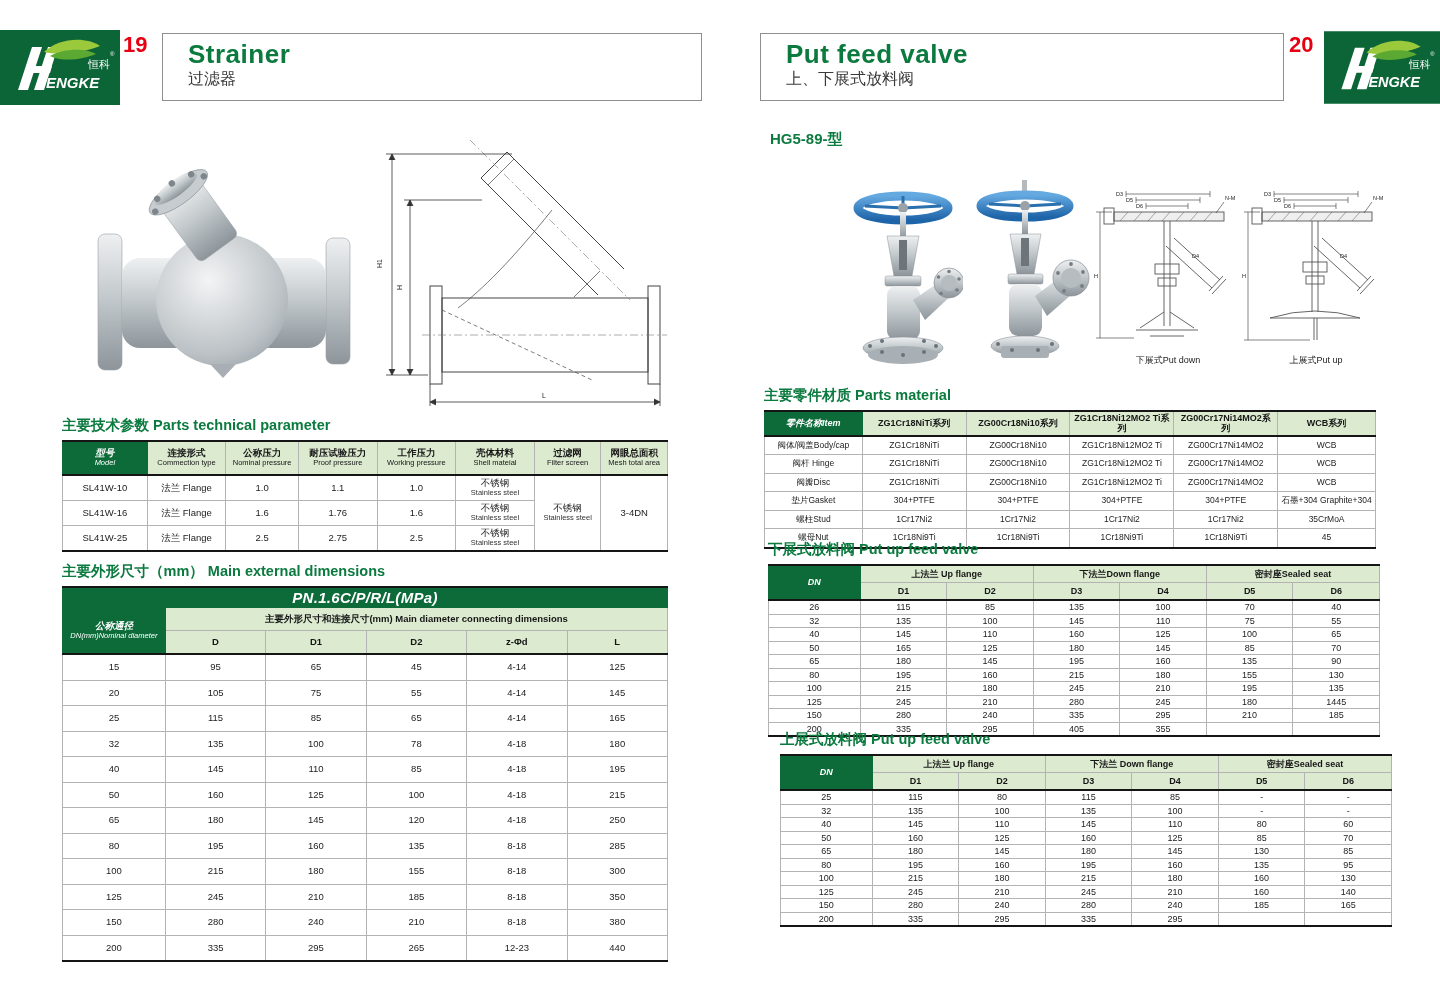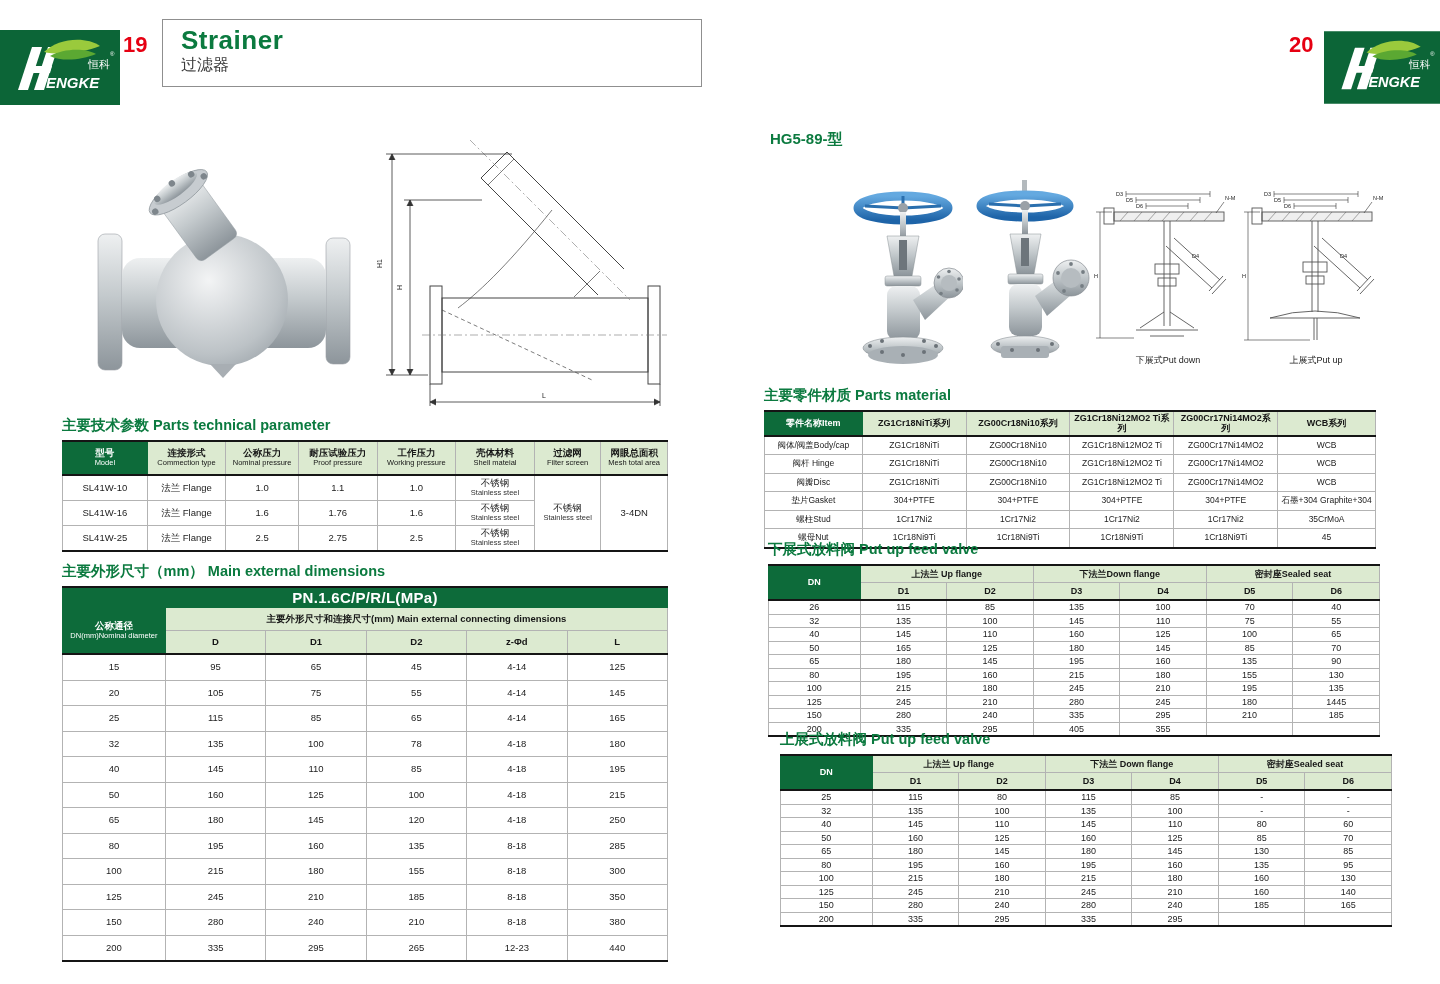--- a/index.html
+++ b/index.html
@@ -6,22 +6,22 @@
   #page{position:relative;width:1440px;height:984px;background:#fff;overflow:hidden;
         font-family:"Liberation Sans","DejaVu Sans",sans-serif;color:#1c1c1c;}
 
   
   .logo{position:absolute;width:120px;height:75px;}
   .logo-left{left:0;top:30px;}
   .logo-right{left:1324px;top:30px;width:116px;}
   .pageno{position:absolute;top:32px;font-size:22px;font-weight:bold;color:#e60012;}
   .pn-left{left:123px;}
   .pn-right{left:1289px;}
-  .tbox{position:absolute;top:19px;height:68px;border:1px solid #8f8f8f;box-sizing:border-box;
-        padding:6px 0 0 18px;background:#fff;}
+  .tbox{position:absolute;top:33px;height:68px;border:1px solid #8f8f8f;box-sizing:border-box;
+        padding:6px 0 0 25px;background:#fff;}
   .tbox-left{left:162px;width:540px;}
   .tbox-right{left:760px;width:524px;}
   .tbox .t-en{font-size:26px;font-weight:bold;color:#0b7a3f;line-height:28px;letter-spacing:.5px;}
   .tbox .t-cn{font-size:16px;color:#3a3a3a;margin-top:1px;}
 
   
   .abs{position:absolute;}
   .caption{text-align:center;font-size:9px;color:#222;margin-top:2px;}
   .model-label{position:absolute;left:770px;top:130px;font-size:15px;font-weight:bold;color:#0b7a3f;}
   text.dim{font-size:7px;fill:#222;font-family:"Liberation Sans",sans-serif;}
@@ -35,21 +35,21 @@
   .block-down{left:768px;top:540px;width:612px;}
   .block-up{left:768px;top:730px;width:612px;margin-left:12px;}
   .sec-title{font-size:14.5px;font-weight:bold;color:#0b7a3f;margin:0 0 5px 0;}
 
   
   table.tbl{border-collapse:collapse;width:100%;table-layout:fixed;
             border-top:2px solid #151515;border-bottom:2px solid #151515;}
   .tbl th,.tbl td{border:1px solid #b3b3b3;text-align:center;vertical-align:middle;
                   padding:1px 2px;font-size:9.5px;line-height:1.15;overflow:hidden;}
   .tbl thead{border-bottom:2px solid #151515;}
-  .tbl th.dk{background:#0d6b3a;color:#fff;font-weight:bold;border-color:#0d6b3a;}
+  .tbl th.dk{background:#0d6b3a;color:#fff;font-weight:bold;border-color:#0d6b3a;font-style:italic;}
   .tbl th.lt{background:#dcead0;color:#161616;font-weight:bold;}
   .tbl .en{font-size:7.5px;font-weight:normal;}
   .tbl td .en{font-size:7.5px;color:#333;text-align:center;}
 
   .tech th{height:30px;margin-left:12px;}
   .tech td{height:22px;}
   .dims thead tr.band th{height:15px;font-size:15px;letter-spacing:.3px;}
   .dims thead th{height:20px;}
   .dims td{height:22.5px;}
   .parts th{height:20px;font-size:9px;}
@@ -74,20 +74,24 @@
     <text x="110" y="26" font-size="6" fill="#fff">®</text>
   </svg>
 
   <div class="pageno pn-left">19</div>
 
   <div class="tbox tbox-left">
     <div class="t-en">Strainer</div>
     <div class="t-cn">过滤器</div>
   </div>
 
+  <div class="tbox tbox-right">
+    <div class="t-en">Put feed valve</div>
+    <div class="t-cn">上、下展式放料阀</div>
+  </div>
 
   <div class="pageno pn-right">20</div>
 
   <svg class="logo logo-right" viewBox="0 0 120 75">
     <rect width="120" height="75" fill="#0c6537"></rect>
     <path d="M18,60 L32,17 L42,17 L28,60 Z" fill="#fff"></path>
     <path d="M34,60 L48,17 L58,17 L44,60 Z" fill="#fff"></path>
     <path d="M27,36 L52,36 L50,43 L25,43 Z" fill="#fff"></path>
     <path d="M44,22 C58,8 86,6 100,16 C86,22 60,26 44,22 Z" fill="#9aca3c"></path>
     <path d="M50,26 C64,18 86,18 96,24 C82,30 62,32 50,26 Z" fill="#5ba832"></path>
@@ -393,21 +397,21 @@
         </colgroup>
       <thead>
         <tr class="band">
             <th class="dk" colspan="6">PN.1.6C/P/R/L(MPa)</th>
           </tr>
         <tr>
           <th class="dk" rowspan="2">
               <div>公称通径</div>
               <div class="en">DN(mm)Nominal diameter</div>
             </th>
-          <th class="lt" colspan="5">主要外形尺寸和连接尺寸(mm) Main external connecting dimensions</th>
+          <th class="lt" colspan="5">主要外形尺寸和连接尺寸(mm) Main diameter connecting dimensions</th>
         </tr>
         <tr>
           <th class="lt">D</th>
           <th class="lt">D1</th>
           <th class="lt">D2</th>
           <th class="lt">z-Φd</th>
           <th class="lt">L</th>
         </tr>
       </thead>
       <tbody>

